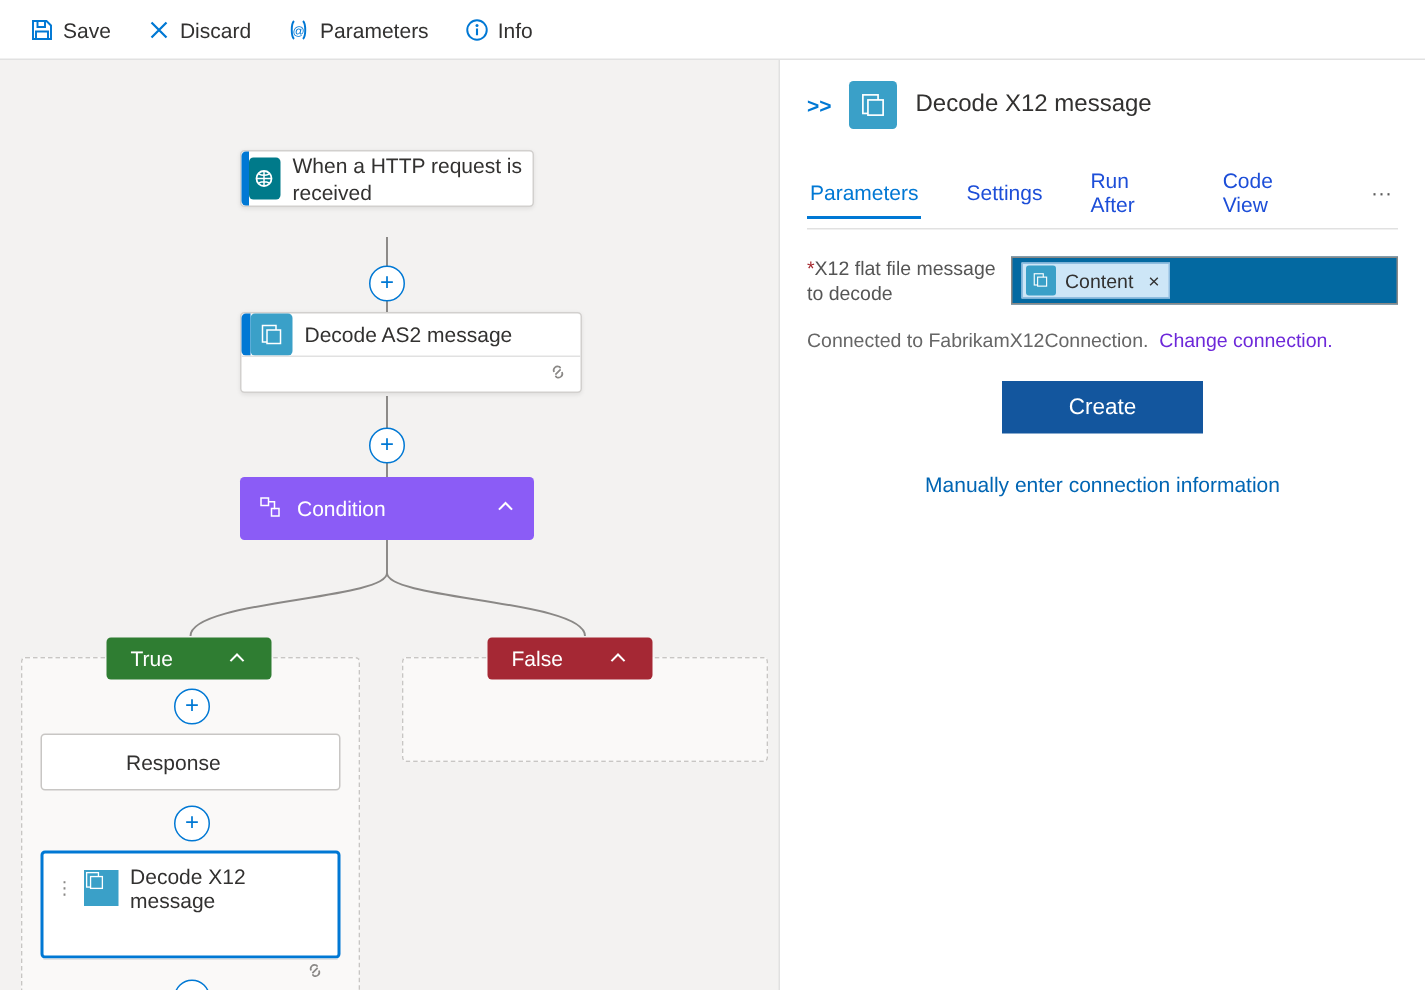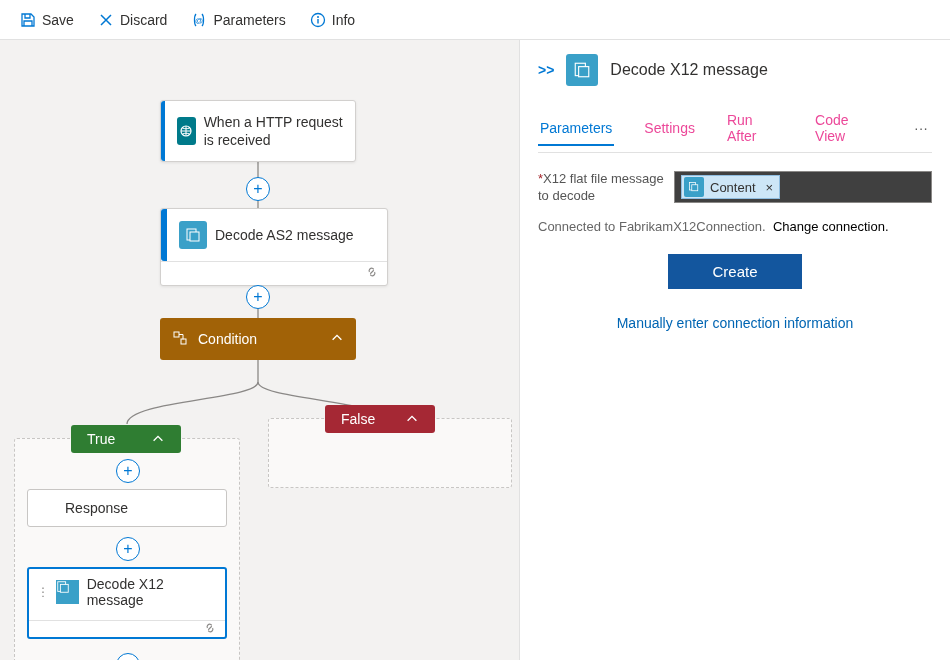--- a/index.html
+++ b/index.html
@@ -53,21 +53,21 @@
     background: #fff;
     border: 1px solid #d2d0ce;
     border-radius: 3px;
     box-shadow: 0 1px 3px rgba(0,0,0,0.08);
     display: flex;
     flex-direction: column;
   }
   .node-header {
     display: flex;
     align-items: center;
-    padding: 12px;
+    padding: 0;
     gap: 8px;
   }
   .accent {
     width: 6px;
     align-self: stretch;
     border-top-left-radius:3px;
     border-bottom-left-radius:3px;
   }
   .node.blue .accent { background:#0078d4; }
   .node .icon-badge {
@@ -83,21 +83,21 @@
     height:24px;
     border-top:1px solid #e1e1e1;
     display:flex;
     justify-content:flex-end;
     align-items:center;
     padding-right:8px;
     color:#8a8886;
   }
   .condition {
     position:absolute;
-    background:#a16207;
+    background:#8b5cf6;
     color:#fff;
     border-radius:3px;
     display:flex;
     align-items:center;
     padding:1px 12px;
     gap:10px;
     width:196px;
     height:42px;
     justify-content:space-between;
   }
@@ -138,21 +138,21 @@
   .branch-header.true { background:#2f7d32; left:56px; }
   .branch-header.false { background:#a52834; left:56px; }
   .action-card {
     position:absolute;
     background:#fff;
     border:1px solid #c8c6c4;
     border-radius:3px;
     display:flex;
     align-items:center;
     padding:6px 8px;
-    gap:5px;
+    gap:24px;
     width:200px;
     height:38px;
   }
   .action-card.selected {
     border:2px solid #0078d4;
     height:72px;
     flex-direction:column;
     padding:0;
   }
   .action-card.selected .row {
@@ -188,21 +188,21 @@
   .tabs {
     display:flex;
     gap:28px;
     border-bottom:1px solid #e1e1e1;
     margin-bottom:18px;
     align-items:center;
   }
   .tab {
     padding:8px 2px;
     cursor:pointer;
-    color:#ec4899;
+    color:#1d4ed8;
     font-size:14px;
   }
   .tab.active {
     color:#0078d4;
     border-bottom:2px solid #0078d4;
     margin-bottom:-1px;
   }
   .tab-more { color:#5b5b5b; padding:0 4px; cursor:pointer; }
   .form-row {
     display:flex;
@@ -218,21 +218,21 @@
     line-height:1.3;
   }
   .req { color:#a4262c; }
   .token-input {
     flex:1;
     border:1px solid #8a8886;
     height:32px;
     display:flex;
     align-items:center;
     padding:0 6px;
-    background:#404040;
+    background:#0369a1;
   }
   .token {
     background:#cde6f7;
     border:1px solid #8fbde0;
     height:24px;
     display:flex;
     align-items:center;
     gap:6px;
     padding:0 6px 0 2px;
     font-size:13px;
@@ -249,21 +249,21 @@
     display:flex;
     align-items:center;
     justify-content:space-between;
     padding:0 10px;
     color:#666;
     margin-bottom:16px;
     background:#fff;
     cursor:pointer;
   }
   .conn-text { color:#666; font-size:13px; margin-bottom:20px; }
-  .link { color:#000000; cursor:pointer; }
+  .link { color:#6d28d9; cursor:pointer; }
   .create-btn {
     display:block;
     margin:0 auto 26px auto;
     background:#13569e;
     color:#fff;
     border:none;
     padding:9px 44px;
     font-size:15px;
     cursor:pointer;
   }
@@ -429,21 +429,21 @@
             <svg width="14" height="14" viewBox="0 0 16 16">
                 <path d="M6 10l4-4M5 8a3 3 0 014-4l1 1M11 8a3 3 0 01-4 4l-1-1" stroke="#8a8886" fill="none" stroke-width="1.3"></path>
               </svg>
           </span>
         </div>
       </div>
 
       <div class="add-btn" style="left:101px; top:214px;">+</div>
     </div>
 
-    <div class="branch-container" style="left:268px; top:378px; width:244px; height:70px;">
+    <div class="branch-container" style="left:268px; top:398px; width:244px; height:70px;">
       <div class="branch-header false">
         <span>False</span>
         <svg class="chev" viewBox="0 0 16 16">
             <path d="M3 10l5-5 5 5" stroke="#fff" stroke-width="1.6" fill="none"></path>
           </svg>
       </div>
     </div>
 
   </div>
 

